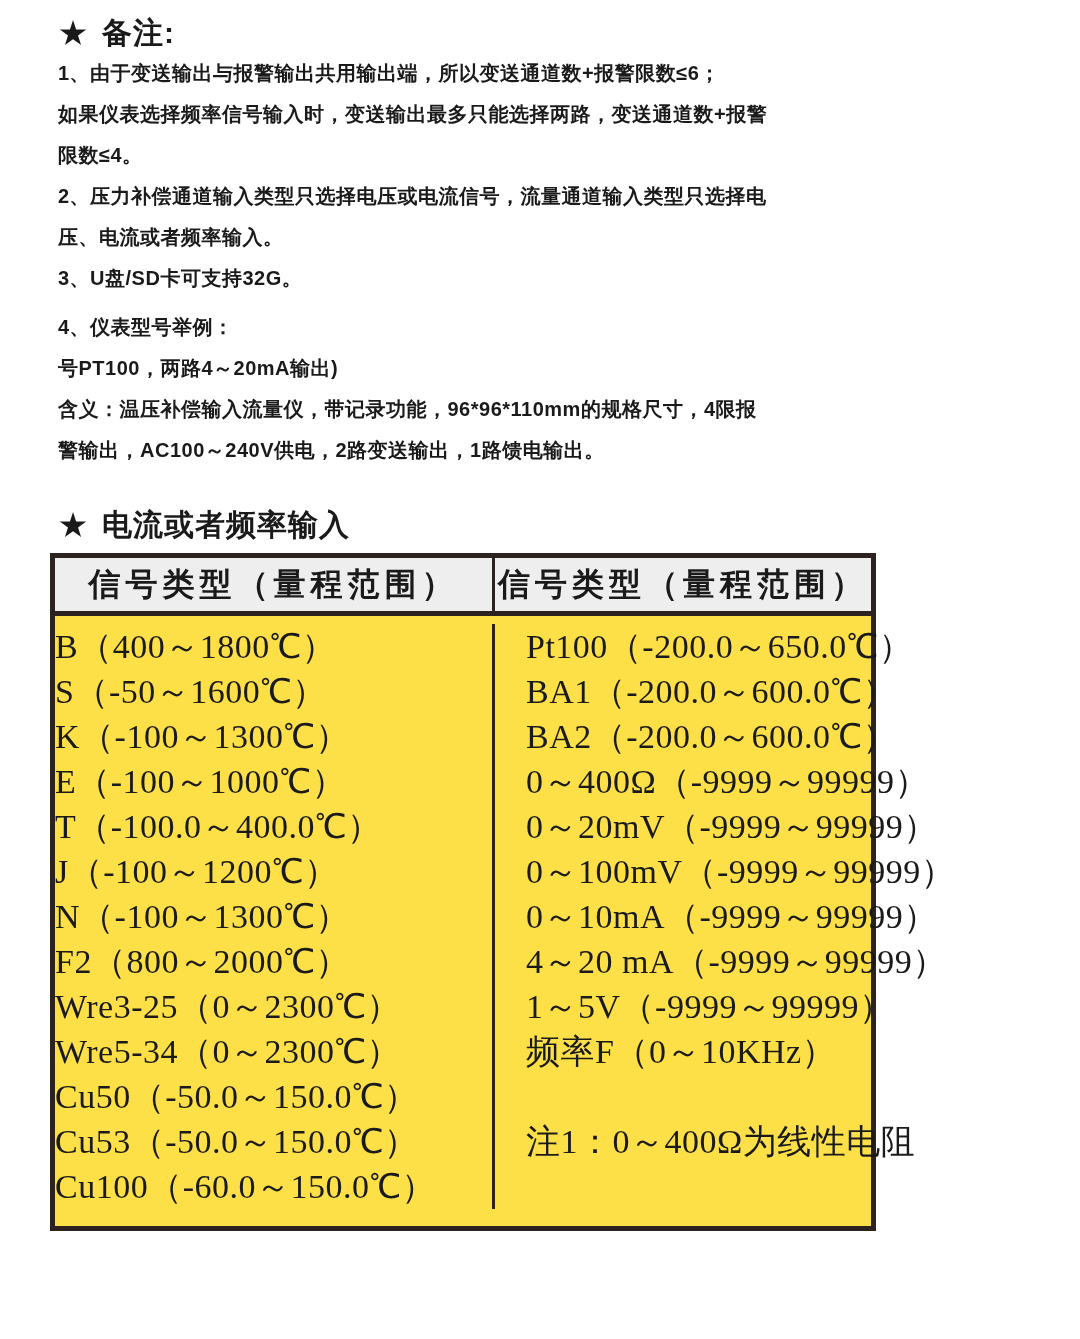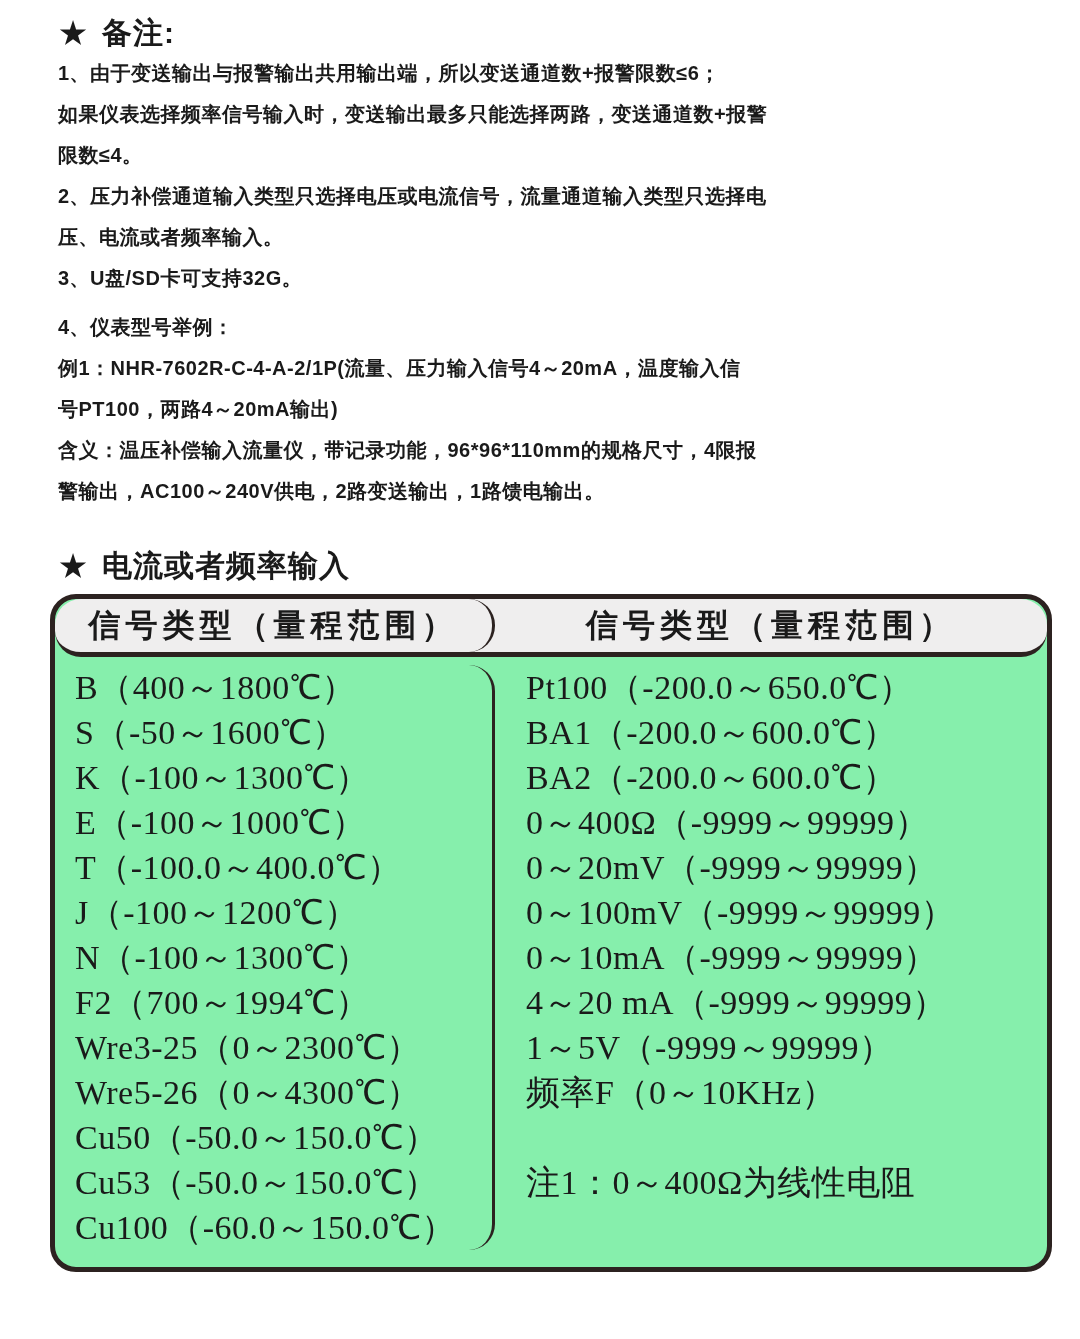--- a/index.html
+++ b/index.html
@@ -1,20 +1,20 @@
 <!DOCTYPE html>
 <html lang="zh" style="--border-color: #2c2220; --header-bg: #efeeee; --text-color: #1a1a1a;"><head>
 <meta charset="utf-8">
 <style>
   :root{
     --border-color:#2c2220;
     --header-bg:#efeeee;
     --text-color:#1a1a1a;
   }
-  *{box-sizing:border-box;margin:0;padding:0;border-radius:26px;}
+  *{box-sizing:border-box;margin:0;padding:0;}
   html,body{background:#ffffff;}
   body{
     width:1080px;height:1339px;
     font-family:"Liberation Sans", sans-serif;
     color:var(--text-color);
     overflow:hidden;
   }
   .page{
     position:relative;
     width:1080px;height:1339px;
@@ -44,23 +44,23 @@
     white-space:nowrap;
     letter-spacing:0.5px;
   }
   .note-line.para-gap{margin-top:8px;}
 
   .section2-title{margin-top:33px;}
 
   
   .sig-table{
     margin-top:8px;
-    width:1002px;
+    width:826px;
     border:5px solid var(--border-color);
-    background:#86efac;
+    background:#fde047;
   }
   .thead{
     display:flex;
     background:var(--header-bg);
     border-bottom:5px solid var(--border-color);
   }
   .th{
     height:53px;
     display:flex;
     align-items:center;
@@ -74,21 +74,21 @@
   .tbody{
     display:flex;
     padding:8px 0 17px 0;
   }
   .col-left{
     width:440px;
     flex:0 0 440px;
     border-right:3px solid var(--border-color);
   }
   .col-right{flex:1 1 auto;}
-  .td-left{padding-left:20px;}
+  .td-left{}
   .td-right{padding-left:31px;}
   .cell-line{
     font-family:"Liberation Serif", serif;
     font-size:34px;
     line-height:45px;
     min-height:45px;
     white-space:nowrap;
     letter-spacing:0.5px;
   }
 </style>
@@ -101,21 +101,20 @@
     <div class="sec-title">
       <span class="star">★</span><span>备注:</span>
     </div>
     <div class="note-line">1、由于变送输出与报警输出共用输出端，所以变送通道数+报警限数≤6；</div>
     <div class="note-line">如果仪表选择频率信号输入时，变送输出最多只能选择两路，变送通道数+报警</div>
     <div class="note-line">限数≤4。</div>
     <div class="note-line">2、压力补偿通道输入类型只选择电压或电流信号，流量通道输入类型只选择电</div>
     <div class="note-line">压、电流或者频率输入。</div>
     <div class="note-line">3、U盘/SD卡可支持32G。</div>
     <div class="note-line para-gap">4、仪表型号举例：</div>
-    <div class="note-line">例1：NHR-7602R-C-4-A-2/1P(流量、压力输入信号4～20mA，温度输入信</div>
     <div class="note-line">号PT100，两路4～20mA输出)</div>
     <div class="note-line">含义：温压补偿输入流量仪，带记录功能，96*96*110mm的规格尺寸，4限报</div>
     <div class="note-line">警输出，AC100～240V供电，2路变送输出，1路馈电输出。</div>
   </div>
 
   <div class="sec-title section2-title">
     <span class="star">★</span><span>电流或者频率输入</span>
   </div>
 
   <div class="sig-table">
@@ -125,23 +124,23 @@
     </div>
     <div class="tbody">
       <div class="col-left td-left">
         <div class="cell-line">B（400～1800℃）</div>
         <div class="cell-line">S（-50～1600℃）</div>
         <div class="cell-line">K（-100～1300℃）</div>
         <div class="cell-line">E（-100～1000℃）</div>
         <div class="cell-line">T（-100.0～400.0℃）</div>
         <div class="cell-line">J（-100～1200℃）</div>
         <div class="cell-line">N（-100～1300℃）</div>
-        <div class="cell-line">F2（700～1994℃）</div>
+        <div class="cell-line">F2（800～2000℃）</div>
         <div class="cell-line">Wre3-25（0～2300℃）</div>
-        <div class="cell-line">Wre5-26（0～4300℃）</div>
+        <div class="cell-line">Wre5-34（0～2300℃）</div>
         <div class="cell-line">Cu50（-50.0～150.0℃）</div>
         <div class="cell-line">Cu53（-50.0～150.0℃）</div>
         <div class="cell-line">Cu100（-60.0～150.0℃）</div>
       </div>
       <div class="col-right td-right">
         <div class="cell-line">Pt100（-200.0～650.0℃）</div>
         <div class="cell-line">BA1（-200.0～600.0℃）</div>
         <div class="cell-line">BA2（-200.0～600.0℃）</div>
         <div class="cell-line">0～400Ω（-9999～99999）</div>
         <div class="cell-line">0～20mV（-9999～99999）</div>

